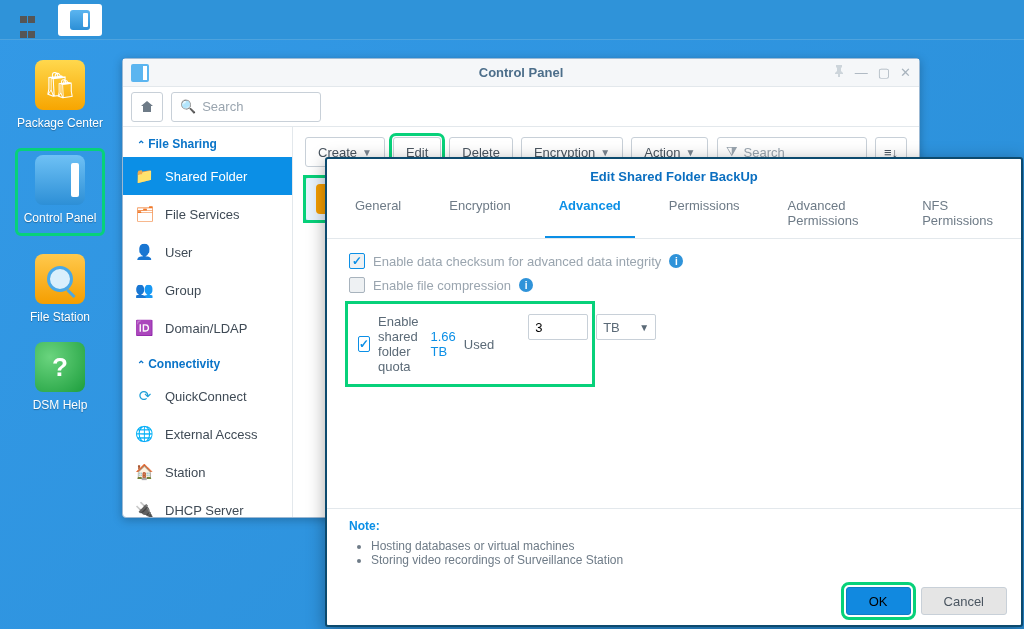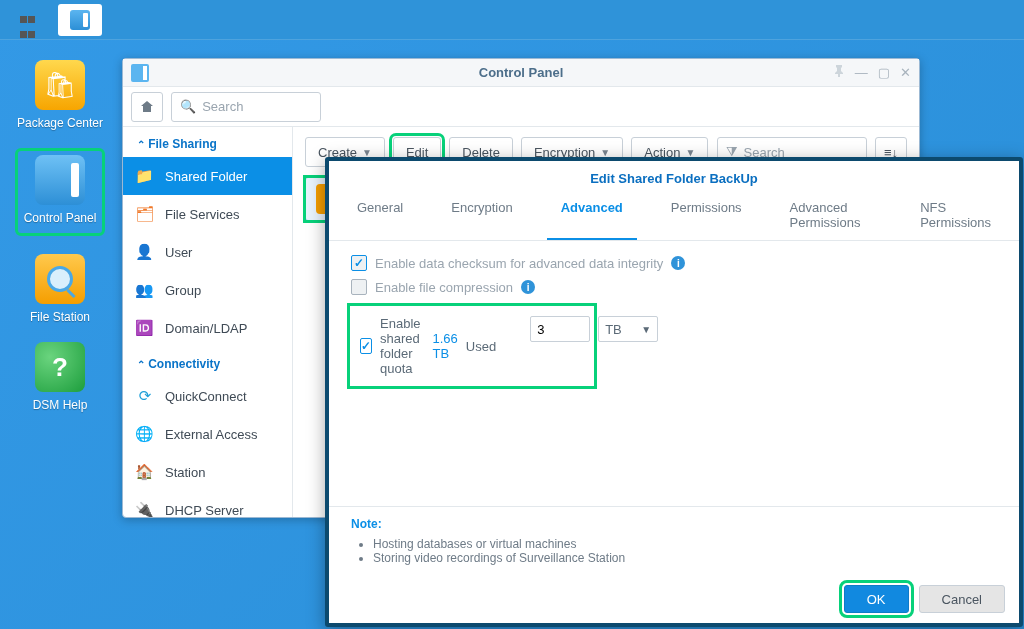--- a/index.html
+++ b/index.html
@@ -64,21 +64,21 @@
 .folder-row{ border:1px solid #9cc5e6; background:#e9f4fd; border-radius:3px; height:44px; display:flex;align-items:center; padding:0 10px; gap:10px;}
 .folder-row .fic2{ width:30px;height:30px;background:#f59e00;border-radius:4px;display:flex;align-items:center;justify-content:center;color:#fff;font-size:15px;}
 .folder-row .ftxt .fn{color:#3f4a55;font-weight:600;font-size:13px;}
 .folder-row .ftxt .fv{color:#7a8590;font-size:11px;}
 .folder-row .chev{margin-left:auto;color:#0b8fe6;font-size:15px;}
 .folder-row.hl{ position:relative;}
 .folder-row.hl::before{content:"";position:absolute;inset:-3px;border:3px solid #07d17a;pointer-events:none;}
 .folder-wrap{width:150px;position:relative;}
 
 
-.modal { position:absolute; top:157px; left:325px; width:698px; height:470px; background:#fff; border:4px solid #0c4a6e; box-shadow:0 4px 18px rgba(0,0,0,0.35); border-radius:3px; display:flex; flex-direction:column;}
+.modal { position:absolute; top:157px; left:325px; width:698px; height:470px; background:#fff; border:2px solid #0c4a6e; box-shadow:0 4px 18px rgba(0,0,0,0.35); border-radius:3px; display:flex; flex-direction:column;}
 .modal-title{ text-align:center; color:#0b6fc0; font-weight:700; padding:10px 0 6px; font-size:13px;}
 .tabs{ display:flex; border-bottom:1px solid #e3e8ec; padding:0 14px;gap:20px;}
 .tab{ padding:8px 14px; font-size:13px; color:#6e7b87; cursor:pointer; border-bottom:2px solid transparent;}
 .tab.active{ color:#0b8fe6; border-bottom-color:#0b8fe6; font-weight:600;}
 .modal-body{ flex:1; padding:14px 22px; color:#5b6a77; overflow:auto;}
 .chk-line{ display:flex; align-items:center; gap:8px; margin-bottom:8px;}
 .chk{ width:16px; height:16px; border:1px solid #a8b3bd; border-radius:2px; display:flex;align-items:center;justify-content:center; background:#fff;}
 .chk.checked{ border-color:#0b8fe6;}
 .chk.checked::after{content:"✓"; font-size:12px; color:#0b8fe6; font-weight:bold;}
 .chk.grey{ background:#eef1f3;}
@@ -90,21 +90,21 @@
 .quota-inputs{ display:flex; gap:8px; margin-left:24px;}
 .num-in{ width:60px; height:26px; border:1px solid #c8d0d8; border-radius:2px; padding:0 6px; font-size:13px;}
 .unit-sel{ width:60px; height:26px; border:1px solid #c8d0d8; border-radius:2px; padding:0 6px; font-size:13px; background:#fff;display:flex;align-items:center;justify-content:space-between;}
 
 .note-area{ border-top:1px solid #e3e8ec; padding:10px 22px; color:#6e7b87; font-size:12px;}
 .note-area .nt{ color:#0b8fe6; font-weight:600; margin-bottom:4px;}
 .note-area ul{ margin:6px 0 0 22px;}
 
 .modal-footer{ display:flex; justify-content:flex-end; gap:10px; padding:10px 14px; }
 .mbtn{ height:28px; padding:0 22px; border:1px solid #c8d0d8; border-radius:3px; background:#e5e5e5; color:#4a5560; font-size:13px; cursor:pointer; display:flex;align-items:center;}
-.mbtn.primary{ background:#1189e0; border-color:#0f7ac7; color:#ffffff;}
+.mbtn.primary{ background:#1189e0; border-color:#0f7ac7; color:#000000;}
 .mbtn.hl{ outline:3px solid #07d17a; outline-offset:2px;}
 </style>
 </head>
 <body>
 
 <div class="taskbar">
   <div class="tb-btn">
     <span class="grid4"><span></span><span></span><span></span><span></span></span>
   </div>
   <div class="tb-btn active">

